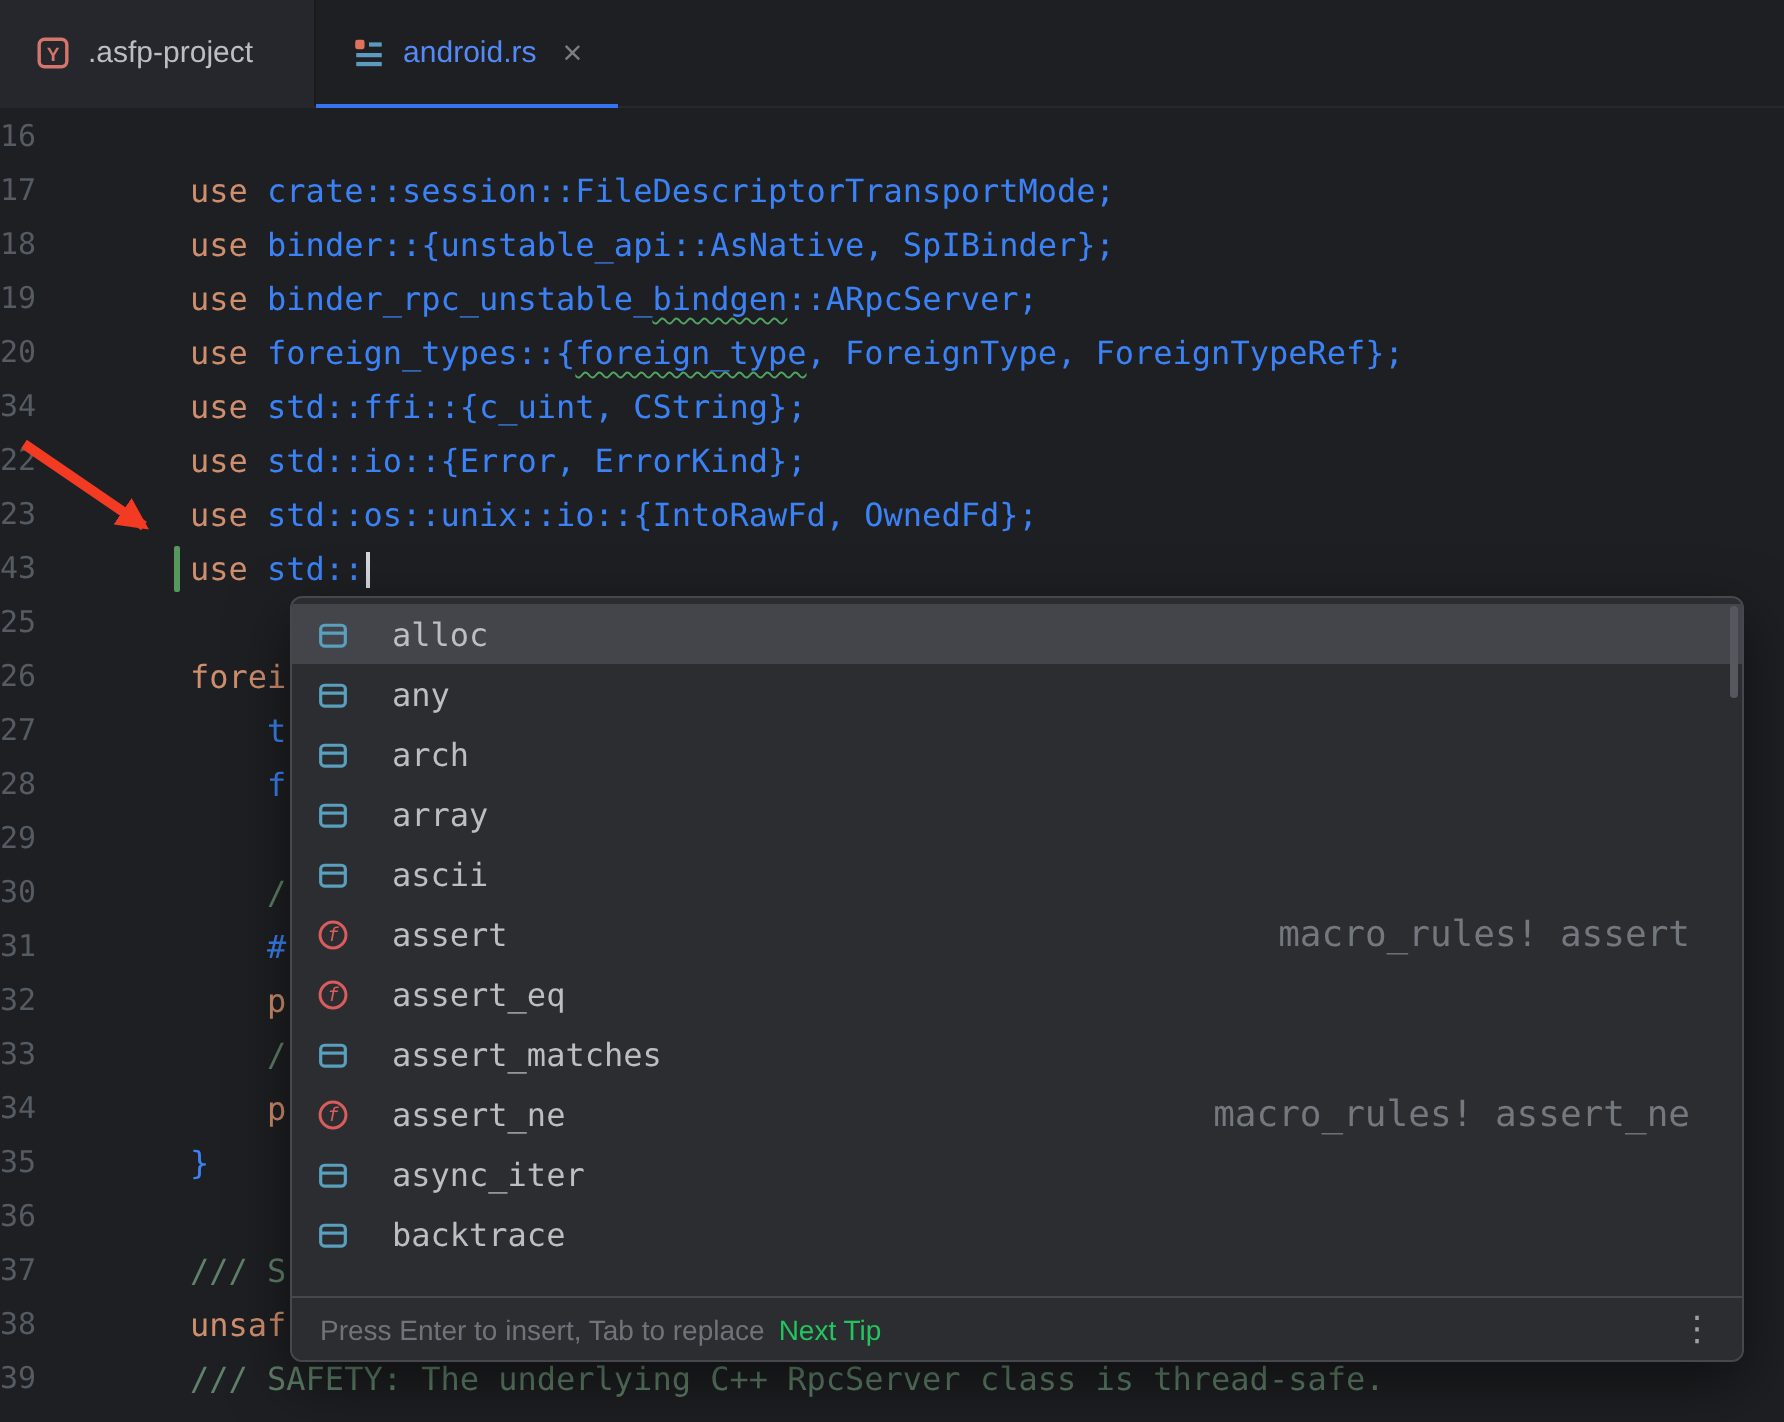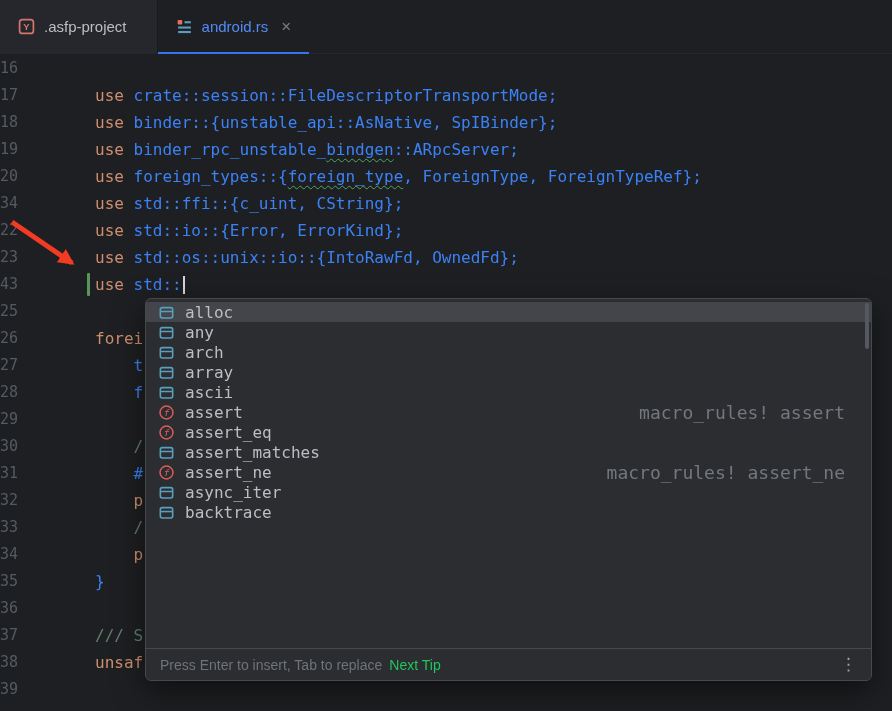--- a/index.html
+++ b/index.html
@@ -27,21 +27,21 @@
   .c-kw{color:#cf8e6d}
   .c-plain{color:#3b82f6}
   .c-doc{color:#5f826b}
   .u-typo{text-decoration:underline wavy #50a661 1px;text-underline-offset:3px;text-decoration-skip-ink:none}
   .caret{display:inline-block;width:2px;height:18px;background:#d4d7dd;vertical-align:-4px;margin-left:1px}
 
   
   .popup{position:absolute;left:145px;top:298px;width:727px;height:383px;background:#2b2d30;
          border:1px solid #46484e;border-radius:6px;box-shadow:0 10px 30px rgba(0,0,0,.5);overflow:hidden}
   .popup-rows{position:absolute;top:0;left:0;right:0;bottom:31px;overflow:hidden;padding-top:3px}
-  .p-row{display:flex;align-items:center;height:20px;padding:0 26px 0 12px;gap:10px;
+  .p-row{display:flex;align-items:center;height:30px;padding:0 26px 0 12px;gap:21px;
          font-family:"DejaVu Sans Mono",monospace;font-size:16px;color:#bcbec4}
   .p-row.sel{background:#43454a}
   .p-ic{width:17px;height:17px;flex:none}
   .p-tail{margin-left:auto;color:#73777e;font-size:18px}
   .p-scroll{position:absolute;top:4px;right:2px;width:4px;height:46px;border-radius:2px;background:#55585e}
   .p-footer{position:absolute;left:0;right:0;bottom:0;height:32px;border-top:1px solid #46484e;
             display:flex;align-items:center;padding:0 14px;font-size:14px;color:#6f737a;background:#2b2d30;
             font-family:"Liberation Sans",sans-serif}
   .p-footer .tip{color:#22c55e;margin-left:7px;cursor:pointer}
   .p-footer .kebab{margin-left:auto;color:#9da0a6;font-size:17px;line-height:1}
@@ -92,21 +92,21 @@
         <div class="code-line"><span class="lnum">29</span><span class="code-text"></span></div>
         <div class="code-line"><span class="lnum">30</span><span class="code-text"><span class="c-doc">    /</span></span></div>
         <div class="code-line"><span class="lnum">31</span><span class="code-text"><span class="c-plain">    #</span></span></div>
         <div class="code-line"><span class="lnum">32</span><span class="code-text"><span class="c-kw">    p</span></span></div>
         <div class="code-line"><span class="lnum">33</span><span class="code-text"><span class="c-doc">    /</span></span></div>
         <div class="code-line"><span class="lnum">34</span><span class="code-text"><span class="c-kw">    p</span></span></div>
         <div class="code-line"><span class="lnum">35</span><span class="code-text"><span class="c-plain">}</span></span></div>
         <div class="code-line"><span class="lnum">36</span><span class="code-text"></span></div>
         <div class="code-line"><span class="lnum">37</span><span class="code-text"><span class="c-doc">/// S</span></span></div>
         <div class="code-line"><span class="lnum">38</span><span class="code-text"><span class="c-kw">unsaf</span></span></div>
-        <div class="code-line"><span class="lnum">39</span></div>
+        <div class="code-line"><span class="lnum">39</span><span class="code-text"><span class="c-doc">/// SAFETY: The underlying C++ RpcServer class is thread-safe.</span></span></div>
       </div>
   </div>
 
   <div class="popup">
     <div class="popup-rows" id="popup-rows">
         <div class="p-row sel">
           <svg class="p-ic" viewBox="0 0 16 16">
             <rect x="2.2" y="3.4" width="11.6" height="9.8" rx="1.8" fill="none" stroke="#58a0be" stroke-width="1.5"></rect>
             <line x1="2.6" y1="7.1" x2="13.4" y2="7.1" stroke="#58a0be" stroke-width="1.5"></line>
           </svg>

